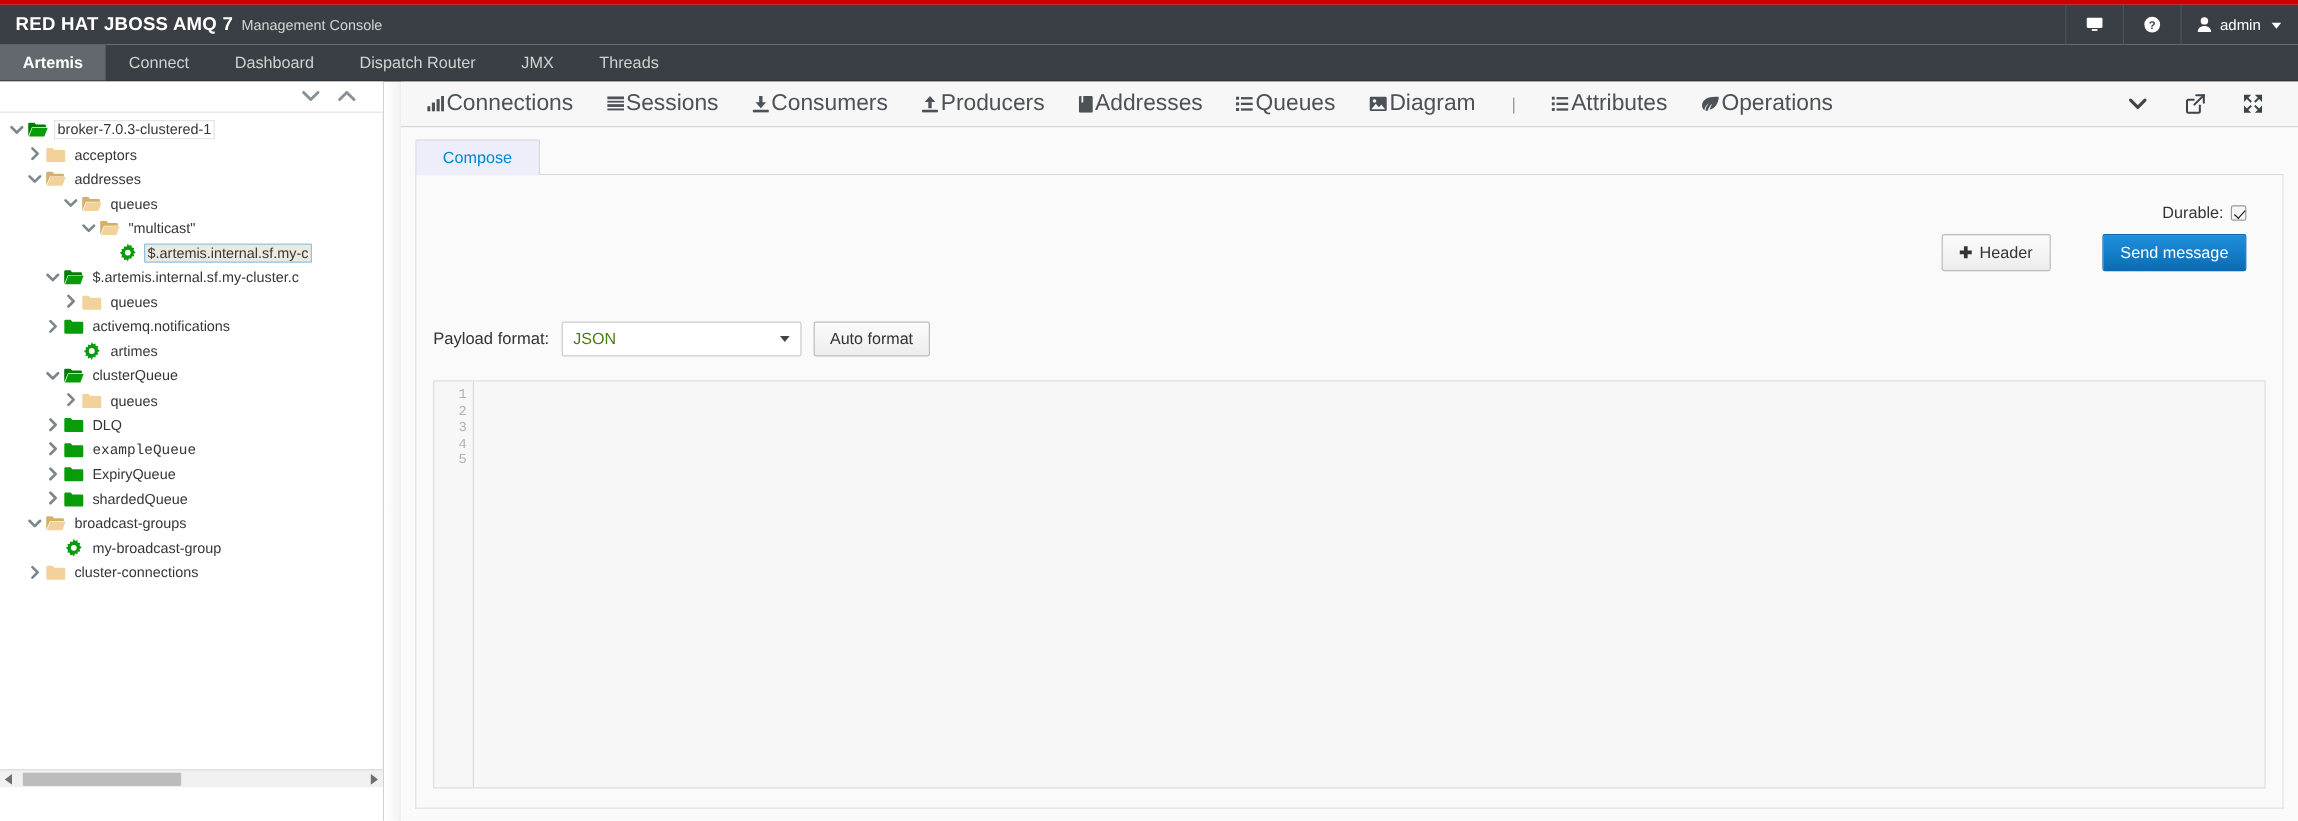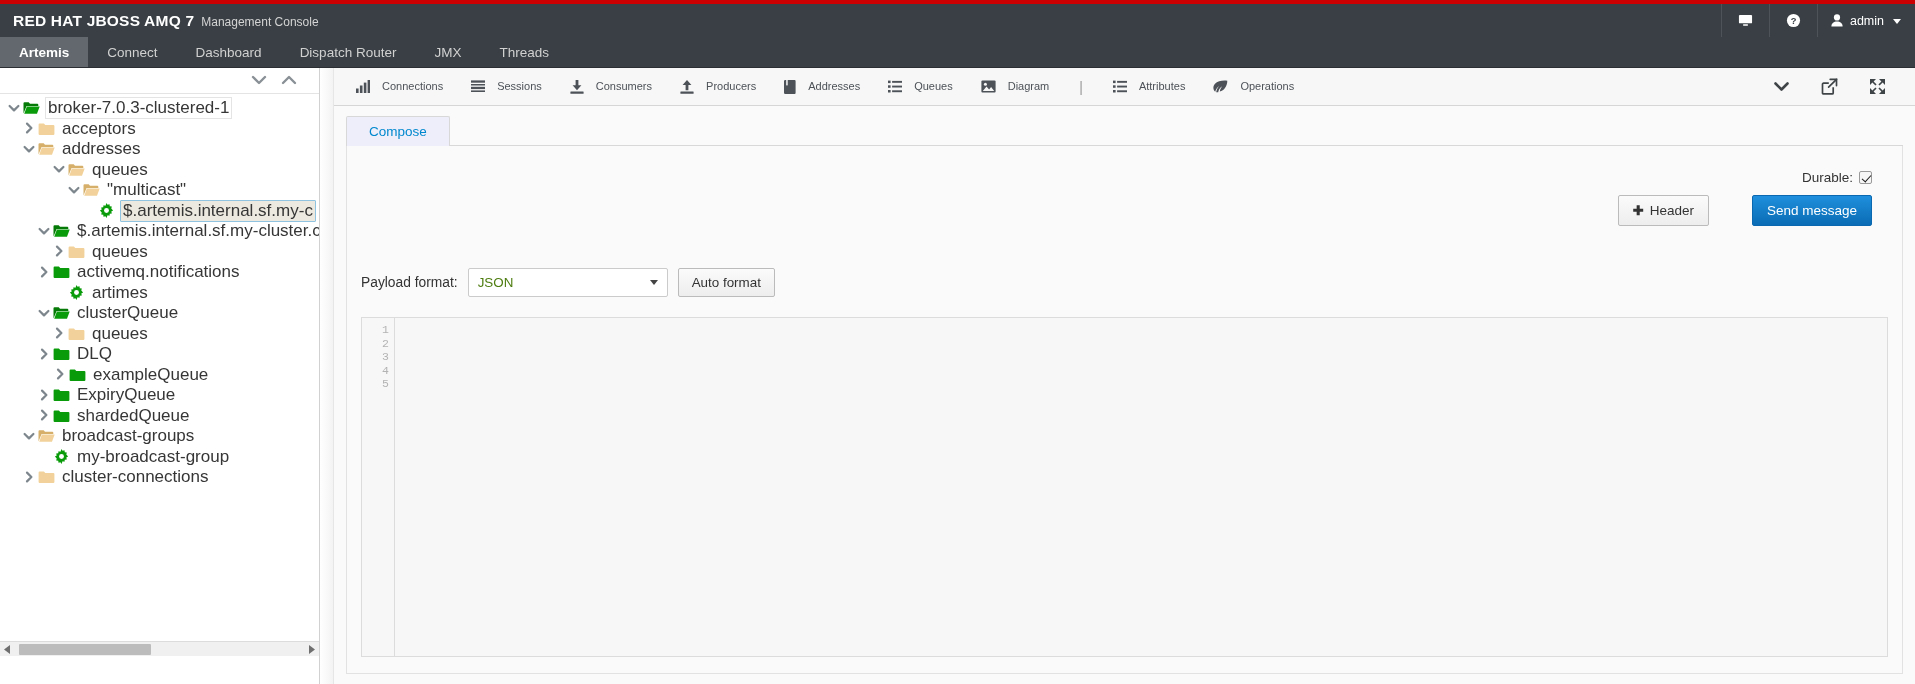--- a/index.html
+++ b/index.html
@@ -126,21 +126,21 @@
   .tree-scroll {
     flex: 1;
     overflow: hidden;
     padding-top: 4px;
     position: relative;
   }
   .tnode {
     display: flex;
     align-items: center;
     height: 20.5px;
-    font-size: 17px;
+    font-size: 12px;
     color: #363636;
     white-space: nowrap;
     cursor: pointer;
   }
   .twist {
     width: 16px;
     min-width: 16px;
     display: flex;
     align-items: center;
     justify-content: center;
@@ -218,25 +218,26 @@
     min-height: 38px;
     background: #f7f7f7;
     border-bottom: 1px solid #d6d6d6;
     display: flex;
     align-items: center;
     padding-left: 8px;
     position: relative;
   }
   .subtab {
     display: flex;
-    gap: 12px;
+    align-items: center;
+    gap: 2px;
     padding: 0 14px;
     height: 100%;
     color: #4d5258;
-    font-size: 11px;
+    font-size: 19px;
     cursor: pointer;
     white-space: nowrap;
   }
   .subtab .ic { line-height: 0; display: flex; align-items: center; }
   .subnav-sep {
     color: #9a9a9a;
     font-size: 14px;
     padding: 0 16px;
     user-select: none;
   }
@@ -649,21 +650,21 @@
               <path d="M2 1.6l4.4 4.4L2 10.4" stroke="#7d868c" stroke-width="2.2" fill="none" stroke-linecap="round" stroke-linejoin="round"></path>
             </svg>
           </span>
           <span class="tico">
             <svg width="17" height="14" viewBox="0 0 17 14">
               <path d="M0.6 2.4a1 1 0 0 1 1-1h4.3l1.4 1.7h8.1a1 1 0 0 1 1 1v8a1 1 0 0 1-1 1H1.6a1 1 0 0 1-1-1z" fill="#0a9b0a"></path>
             </svg>
           </span>
           <span class="tlabel">DLQ</span>
         </div>
-        <div class="tnode" style="padding-left: 52px;">
+        <div class="tnode" style="padding-left: 36px; font-family: Liberation Mono, monospace;">
           <span class="twist">
             <svg width="9" height="13" viewBox="0 0 9 13">
               <path d="M2 1.6l4.4 4.4L2 10.4" stroke="#7d868c" stroke-width="2.2" fill="none" stroke-linecap="round" stroke-linejoin="round"></path>
             </svg>
           </span>
           <span class="tico">
             <svg width="17" height="14" viewBox="0 0 17 14">
               <path d="M0.6 2.4a1 1 0 0 1 1-1h4.3l1.4 1.7h8.1a1 1 0 0 1 1 1v8a1 1 0 0 1-1 1H1.6a1 1 0 0 1-1-1z" fill="#0a9b0a"></path>
             </svg>
           </span>

